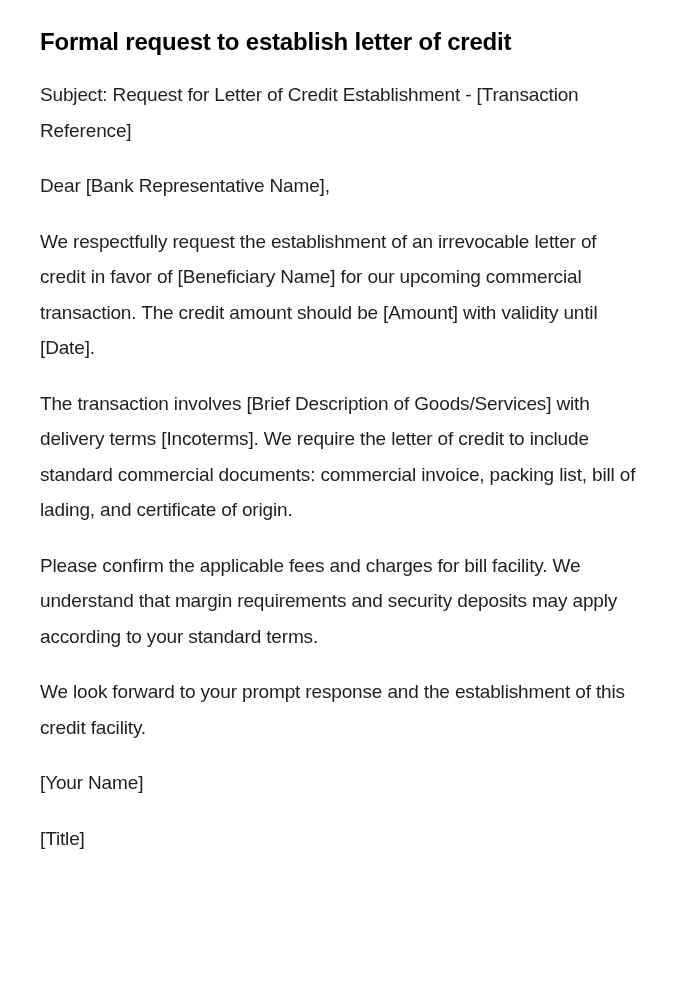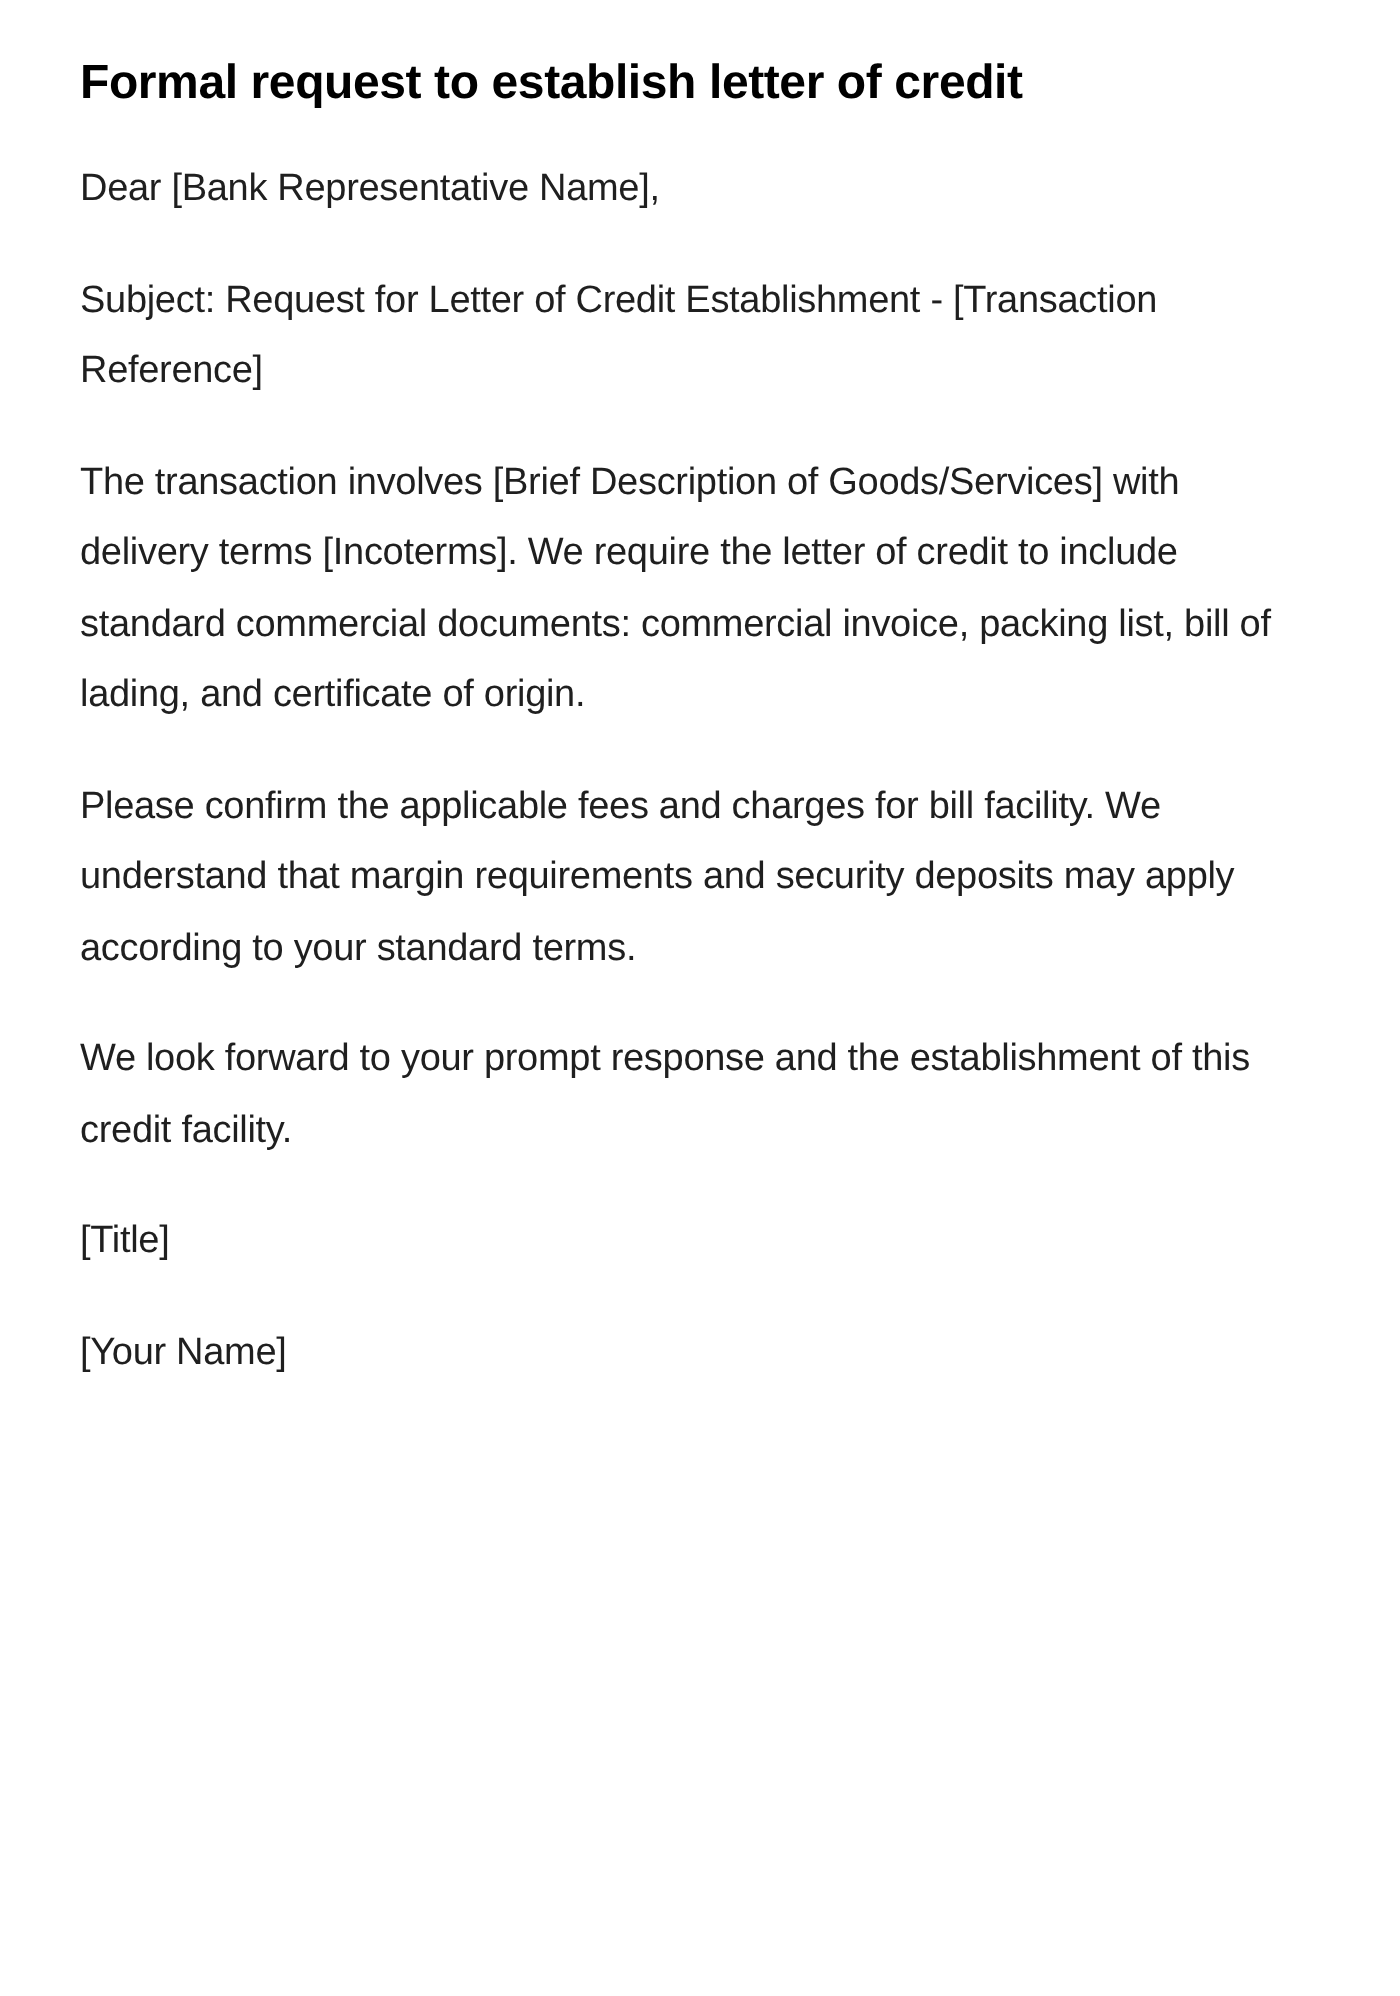--- a/index.html
+++ b/index.html
@@ -36,29 +36,30 @@
       margin: 0 0 20px 0;
       max-width: 604px;
     }
   </style>
 </head>
 <body>
 
 <main class="page">
   <h1 class="doc-title">Formal request to establish letter of credit</h1>
 
+  <p class="para">Subject: Request for Letter of Credit Establishment - [Transaction Reference]</p>
+
   <p class="para">Dear [Bank Representative Name],</p>
 
-  <p class="para">Subject: Request for Letter of Credit Establishment - [Transaction Reference]</p>
-
+  <p class="para">We respectfully request the establishment of an irrevocable letter of credit in favor of [Beneficiary Name] for our upcoming commercial transaction. The credit amount should be [Amount] with validity until [Date].</p>
 
   <p class="para">The transaction involves [Brief Description of Goods/Services] with delivery terms [Incoterms]. We require the letter of credit to include standard commercial documents: commercial invoice, packing list, bill of lading, and certificate of origin.</p>
 
   <p class="para">Please confirm the applicable fees and charges for bill facility. We understand that margin requirements and security deposits may apply according to your standard terms.</p>
 
   <p class="para">We look forward to your prompt response and the establishment of this credit facility.</p>
 
 
+  <p class="para">[Your Name]</p>
+
   <p class="para">[Title]</p>
-
-  <p class="para">[Your Name]</p>
 
 </main>
 
 </body></html>

